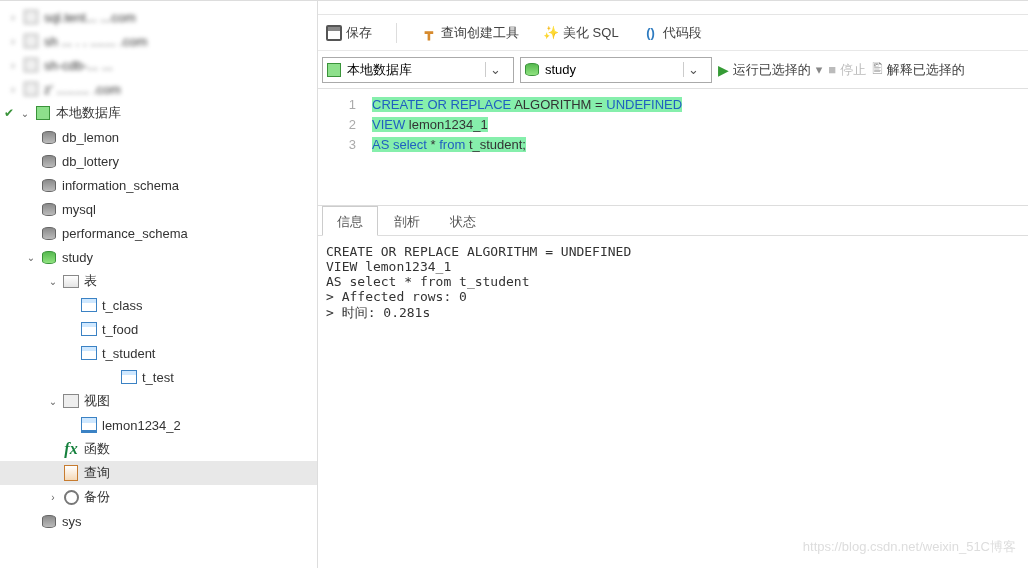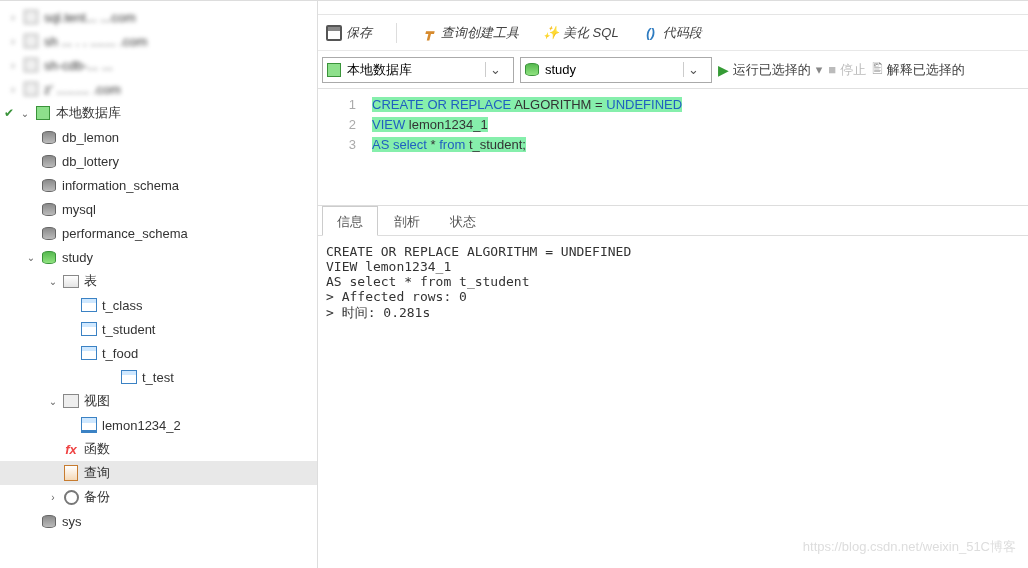--- a/index.html
+++ b/index.html
@@ -10,27 +10,27 @@
 .tree-item .arrow { width:18px; text-align:center; color:#666; font-size:10px; user-select:none;}
 .tree-item .icon { width:18px; height:18px; display:inline-flex; align-items:center; justify-content:center; margin-right:4px;}
 .db-icon::before { content:""; display:block; width:12px; height:11px; border-radius:6px/3px; background:linear-gradient(#8a8a8a,#bbb); border:1px solid #666;}
 .db-icon.green::before { background:linear-gradient(#56b94f,#8fe27f); border-color:#3a933a;}
 .conn-icon::before{content:"";display:block;width:12px;height:12px;border:1px solid #999;background:#f0f0f0;}
 .conn-icon.green::before{background:#8de08b;border-color:#3a933a;}
 .table-folder::before{content:"";display:block;width:14px;height:11px;border:1px solid #888;background:linear-gradient(#fff,#e4e4e4);}
 .table-icon::before{content:"";display:block;width:14px;height:12px;border:1px solid #3b82c4;background:linear-gradient(#cfe8ff 33%,#fff 33%);}
 .view-icon::before{content:"";display:block;width:14px;height:12px;border:1px solid #3b82c4;background:linear-gradient(#cfe8ff 40%,#fff 40%);border-bottom:3px solid #3b82c4;}
 .views-icon::before{content:"";display:block;width:14px;height:12px;border:1px solid #888;background:#eee;}
-.fx-icon{color:#ef4444;font-style:italic;font-weight:bold;font-size:13px;}
+.fx-icon{color:#15803d;font-style:italic;font-weight:bold;font-size:16px;font-family:Liberation Serif, serif;}
 .query-icon::before{content:"";display:block;width:12px;height:14px;border:1px solid #c77b2e;background:linear-gradient(#fff,#f5d9b8);}
 .backup-icon::before{content:"";display:block;width:11px;height:11px;border:2px solid #777;border-radius:50%;}
 .check{ color:#3a933a; margin-right:2px; font-size:12px;}
 .main { flex:1; display:flex; flex-direction:column; height:100%; }
 .toptabs{height:14px;border-bottom:1px solid #e5e5e5;}
-.toolbar1 { height:36px; display:flex; align-items:center; padding:0 8px; gap:24px; border-bottom:1px solid #e8e8e8;font-style:italic;}
+.toolbar1 { height:36px; display:flex; align-items:center; padding:0 8px; gap:24px; border-bottom:1px solid #e8e8e8;}
 .tbtn { display:flex; align-items:center; gap:4px; color:#424242; cursor:pointer;}
 .tbtn .ti{width:16px;height:16px;display:inline-flex;align-items:center;justify-content:center;}
 .save-icon::before{content:"";display:block;width:12px;height:12px;border:2px solid #555;border-radius:2px;background:linear-gradient(#888 30%,#fff 30%);}
 .plan-icon{color:#d68a2d;font-weight:bold;}
 .magic-icon{color:#2e7bc0;}
 .snippet-icon{color:#2e7bc0;font-weight:bold;}
 .toolbar2 { height:38px; display:flex; align-items:center; padding:0 4px; gap:6px; border-bottom:1px solid #e0e0e0;}
 .combo { display:flex; align-items:center; border:1px solid #aaa; height:26px; background:#fff;}
 .combo .cico{width:22px;display:inline-flex;align-items:center;justify-content:center;}
 .combo input{ border:none; outline:none; height:24px; padding:0 2px; font-size:13px;}
@@ -121,25 +121,25 @@
       <span class="arrow">⌄</span>
       <span class="icon table-folder"></span>
       <span class="tree-label">表</span>
     </div>
   <div class="tree-item" style="padding-left:80px">
       <span class="icon table-icon"></span>
       <span class="tree-label">t_class</span>
     </div>
   <div class="tree-item" style="padding-left:80px">
       <span class="icon table-icon"></span>
+      <span class="tree-label">t_food</span>
+    </div>
+  <div class="tree-item" style="padding-left:80px">
+      <span class="icon table-icon"></span>
       <span class="tree-label">t_student</span>
-    </div>
-  <div class="tree-item" style="padding-left:80px">
-      <span class="icon table-icon"></span>
-      <span class="tree-label">t_food</span>
     </div>
   <div class="tree-item" style="padding-left:120px">
       <span class="icon table-icon"></span>
       <span class="tree-label">t_test</span>
     </div>
 
   <div class="tree-item" style="padding-left:44px">
       <span class="arrow">⌄</span>
       <span class="icon views-icon"></span>
       <span class="tree-label">视图</span>

